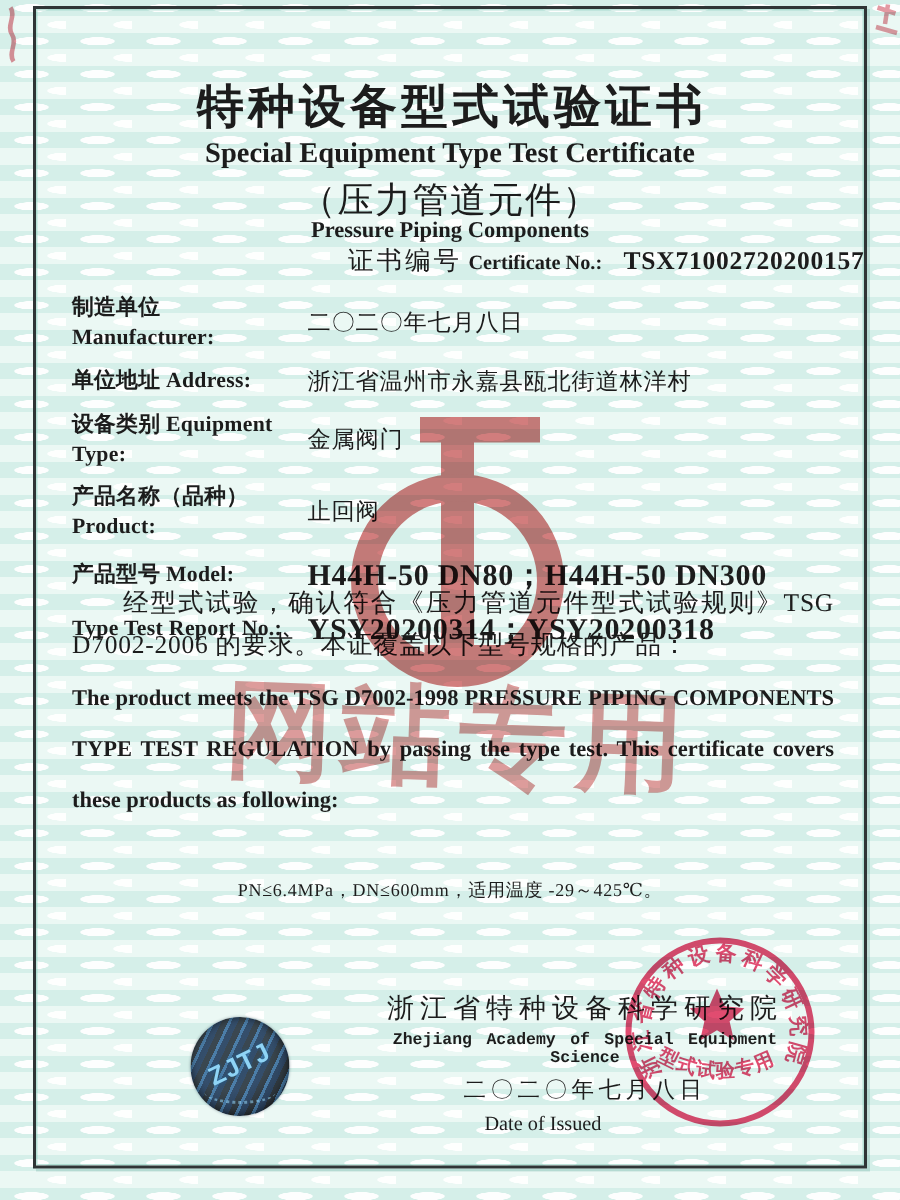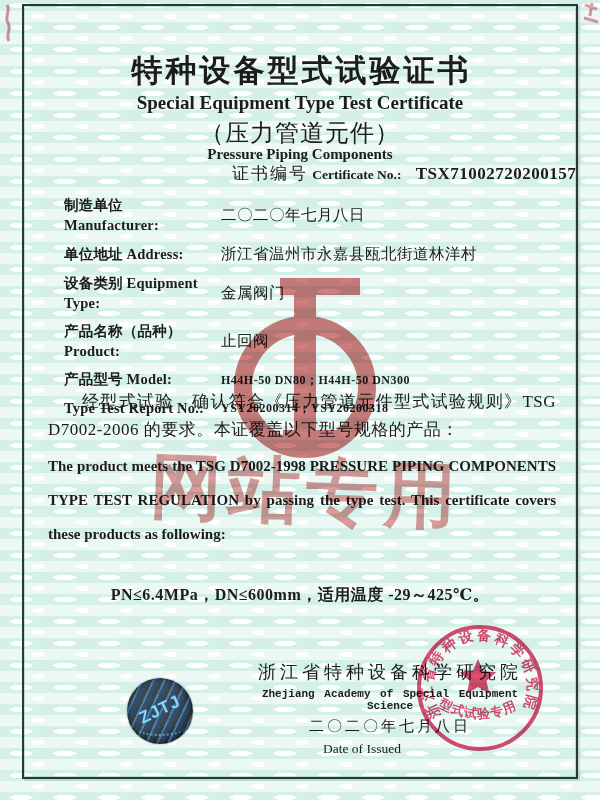--- a/index.html
+++ b/index.html
@@ -24,26 +24,26 @@
   .title-cn{top:50px;font-size:31px;font-weight:bold;letter-spacing:3px;padding-left:3px;}
   .title-en{top:92px;font-size:19px;font-weight:bold;}
   .sub-cn{top:117px;font-size:24px;letter-spacing:1px;}
   .sub-en{top:146px;font-size:15px;font-weight:bold;}
   .certline{top:162px;left:213px;font-size:17px;white-space:nowrap;}
   .certline .lbl-cn{letter-spacing:2px;margin-left:19px;}
   .certline .lbl-en{font-size:13.5px;font-weight:bold;}
   .certline .num{font-weight:bold;letter-spacing:.5px;margin-left:10px;}
   .fields{top:196px;left:48px;width:512px;}
   .frow{position:relative;display:flex;align-items:center;margin-bottom:9px;min-height:19px;}
-  .flab{width:157px;flex:none;font-size:14.5px;font-weight:bold;letter-spacing:.2px;line-height:1.35;margin-left:16px;}
+  .flab{width:157px;flex:none;font-size:14.5px;font-weight:bold;letter-spacing:.2px;line-height:1.35;}
   .fval{font-size:15.5px;letter-spacing:.5px;}
-  .fval.bold{font-weight:bold;font-size:12px;}
+  .fval.bold{font-weight:bold;font-size:20px;}
   .para-cn{top:388px;left:48px;width:508px;font-size:17px;line-height:1.65;text-align:justify;text-indent:2em;letter-spacing:.5px;}
   .para-en{top:450px;left:48px;width:508px;font-size:15px;font-weight:bold;line-height:2.25;text-align:justify;}
-  .specline{top:585px;font-size:16px;font-weight:bold;letter-spacing:.5px;}
+  .specline{top:585px;font-size:12px;font-weight:normal;letter-spacing:.5px;}
   .issuer{top:660px;left:240px;width:300px;text-align:center;}
   .issuer .n-cn{font-size:18px;letter-spacing:4px;}
   .issuer .n-en{font-size:11px;font-weight:bold;margin-top:4px;word-spacing:3px;font-family:Liberation Mono, monospace;}
   .issuer .d-cn{font-size:15px;letter-spacing:3px;margin-top:5px;}
   .issuer .d-en{font-size:13.5px;margin-top:5px;transform:translateX(-28px);}
   .emblem{top:264px;left:212px;mix-blend-mode:multiply;opacity:.82;}
   .watermark{
     top:444px;left:150px;font-size:72px;font-weight:bold;letter-spacing:6px;
     font-family:"Liberation Sans","DejaVu Sans",sans-serif;
     color:rgba(198,85,85,.58);mix-blend-mode:multiply;transform:rotate(2deg);white-space:nowrap;

